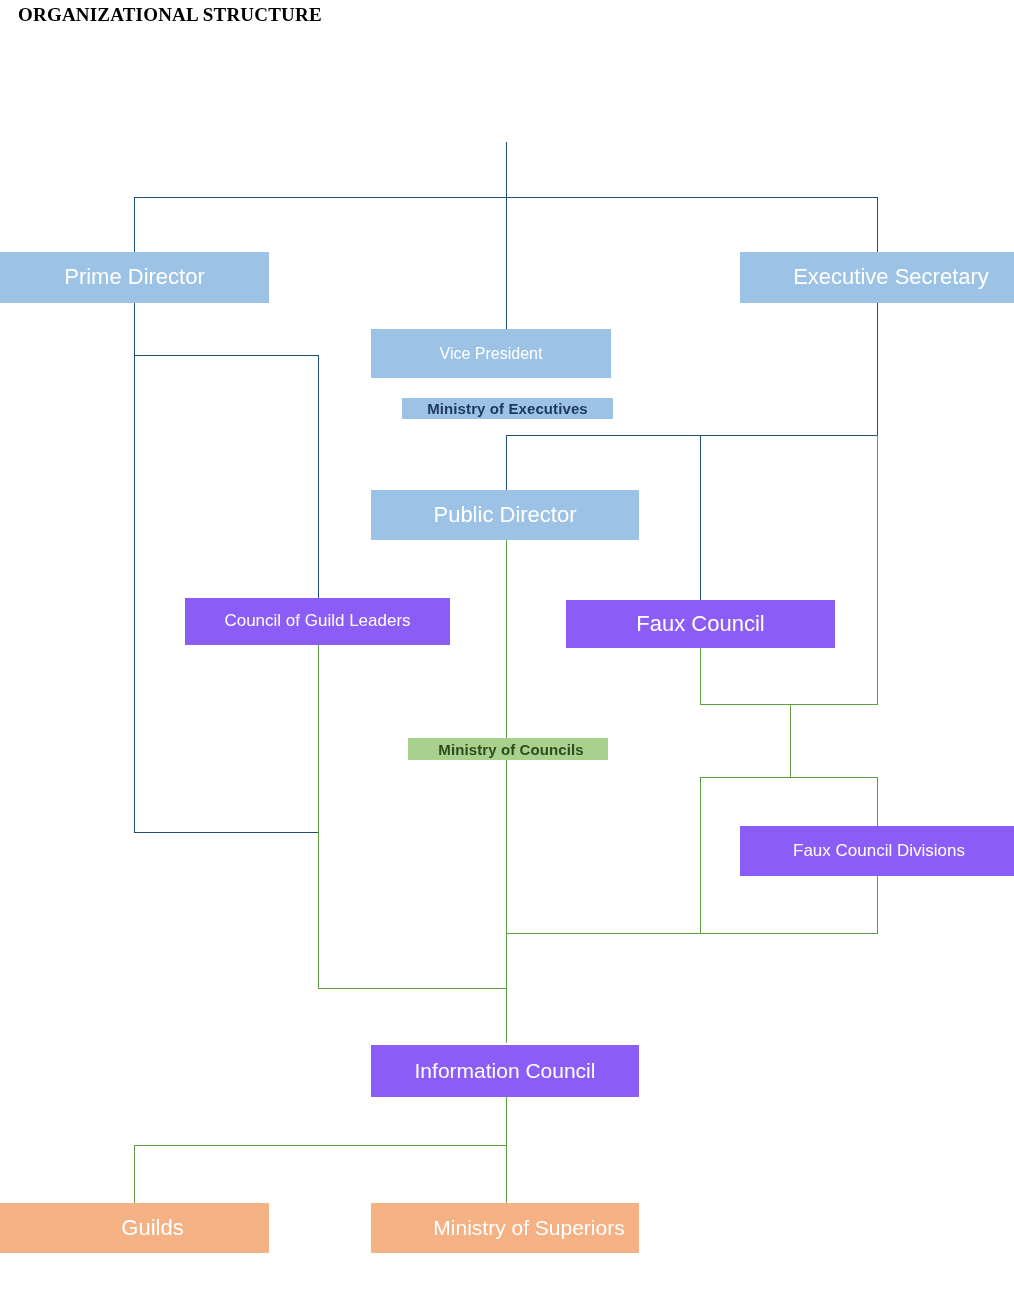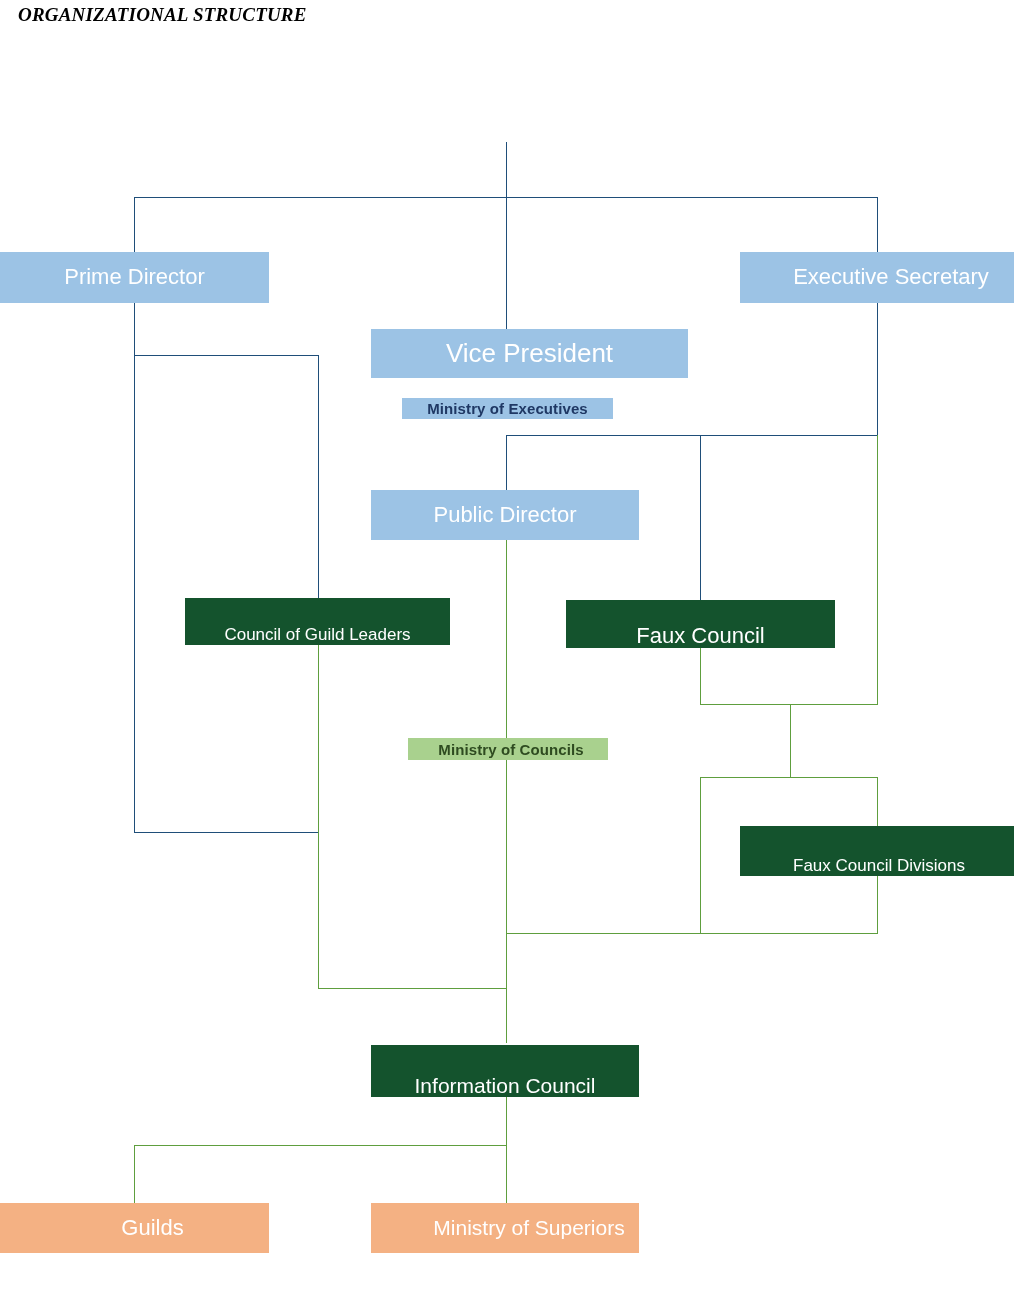--- a/index.html
+++ b/index.html
@@ -21,36 +21,35 @@
   #title {
     position: absolute;
     left: 18px;
     top: 4px;
     font-family: "Liberation Serif", serif;
     font-weight: bold;
     font-size: 19px;
     letter-spacing: 0.2px;
     color: #000000;
     white-space: nowrap;
-    font-style: italic;
   }
   .node {
     position: absolute;
     box-sizing: border-box;
     display: flex;
     align-items: center;
     justify-content: center;
     color: #ffffff;
     text-align: center;
     line-height: 1.1;
     z-index: 5;
     white-space: nowrap;
   }
   .node.blue  { background: #9CC3E5; }
-  .node.green { background: #14532d; align-items: flex-end; }
+  .node.green { background: #8b5cf6; }
   .node.orange{ background: #F4B183; }
 
   .tag {
     position: absolute;
     box-sizing: border-box;
     display: flex;
     align-items: center;
     justify-content: center;
     font-weight: bold;
     font-size: 15px;
@@ -118,21 +117,21 @@
 
 
   <div class="node blue" style="left:0px; top:252px; width:269px; height:51px; font-size:22px;">
     <span>Prime Director</span>
   </div>
 
   <div class="node blue" style="left:740px; top:252px; width:302px; height:51px; font-size:22px;">
     <span>Executive Secretary</span>
   </div>
 
-  <div class="node blue" style="left:371px; top:329px; width:317px; height:49px; font-size:26px;">
+  <div class="node blue" style="left:371px; top:329px; width:240px; height:49px; font-size:16px;">
     <span>Vice President</span>
   </div>
 
   <div class="tag blue" style="left:402px; top:398px; width:211px; height:21px;">
     <span>Ministry of Executives</span>
   </div>
 
   <div class="node blue" style="left:371px; top:490px; width:268px; height:50px; font-size:22px;">
     <span>Public Director</span>
   </div>

